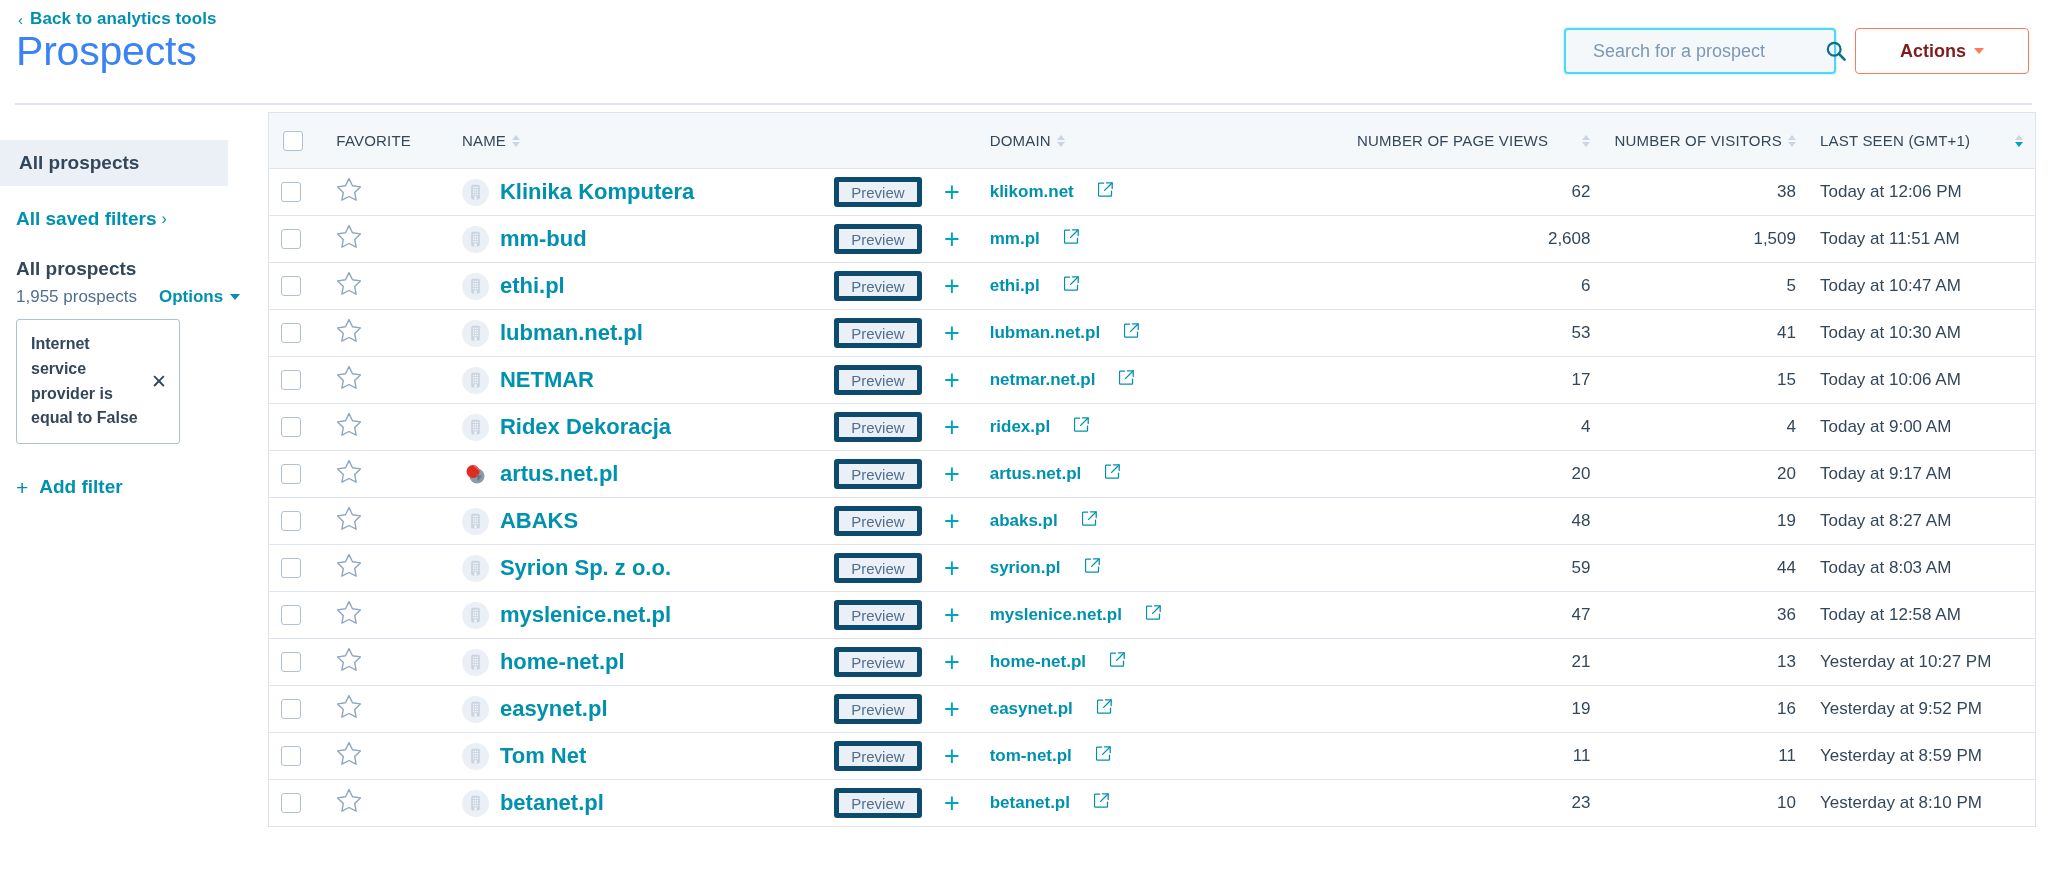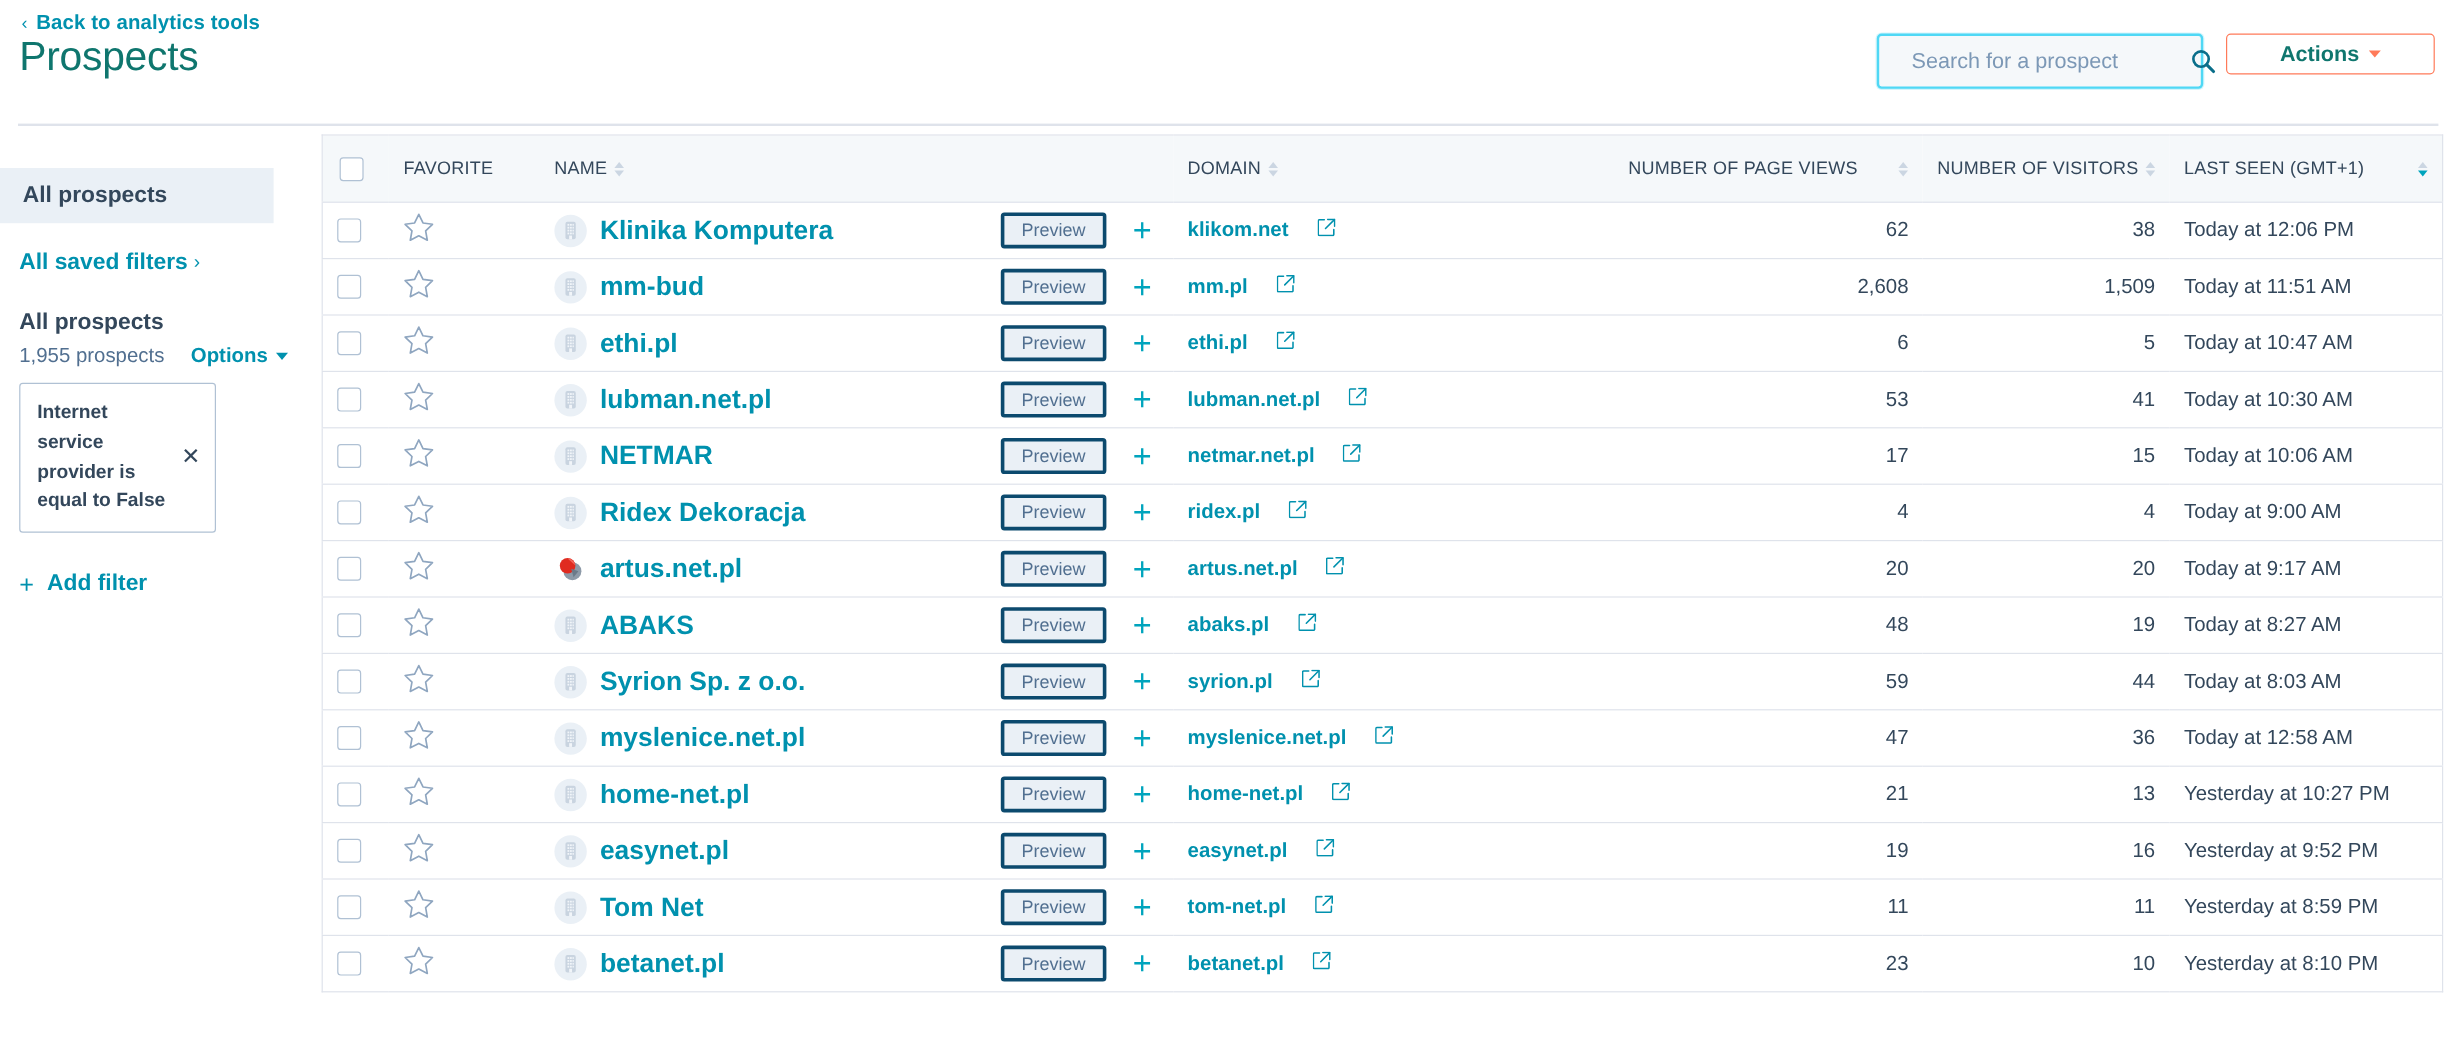--- a/index.html
+++ b/index.html
@@ -15,21 +15,21 @@
   .topbar { position: relative; height: 112px; }
   .back-link {
     position: absolute; left: 18px; top: 9px;
     font-size: 17px; color: #0091ae; font-weight: 600;
     display: flex; align-items: center; gap: 7px;
     cursor: pointer; letter-spacing: .1px;
   }
   .back-chev { font-size: 15px; line-height: 1; color: #0091ae; font-weight: 400; }
   .page-title {
     position: absolute; left: 16px; top: 28px;
-    font-size: 34px; font-weight: 300; color: #0f766e; letter-spacing: -0.2px;
+    font-size: 41px; font-weight: 300; color: #3b82f6; letter-spacing: -0.2px;
   }
   .hdr-divider {
     position: absolute; left: 15px; right: 16px; top: 103px;
     height: 2px; background: #dfe3eb;
   }
 
   .search-wrap {
     position: absolute; right: 212px; top: 28px;
     width: 272px; height: 46px;
     border: 2px solid #4fd8f5;
@@ -43,23 +43,23 @@
   .search-input {
     flex: 1; border: 0; outline: 0; background: transparent;
     font-family: "Liberation Sans", sans-serif;
     font-size: 18px; color: #7c98b6;
   }
   .search-input::placeholder { color: #7c98b6; opacity: 1; }
   .search-icon { width: 22px; height: 22px; flex: 0 0 auto; }
 
   .actions-btn {
     position: absolute; right: 19px; top: 28px;
-    width: 174px; height: 34px;
+    width: 174px; height: 46px;
     border: 1px solid #ff7a59; border-radius: 4px;
-    background: #ffffff; color: #0f766e;
+    background: #ffffff; color: #7f1d1d;
     font-family: "Liberation Sans", sans-serif;
     font-size: 18px; font-weight: 600;
     display: flex; align-items: center; justify-content: center; gap: 8px;
     cursor: pointer;
   }
   .caret-down {
     width: 0; height: 0;
     border-left: 5px solid transparent; border-right: 5px solid transparent;
     border-top: 6px solid #ff7a59;
   }
@@ -174,21 +174,21 @@
     margin-right: 11px;
   }
   .avatar.custom { background: transparent; }
   .name-link {
     color: #0091ae; font-weight: 700; font-size: 22px;
     cursor: pointer; white-space: nowrap;
   }
   .preview-btn {
     margin-left: auto; margin-right: 0;
     min-width: 88px; height: 30px; padding: 0 12px;
-    border: 3px solid #0c4a6e; border-radius: 3px; background: #eaf0f6;
+    border: 5px solid #0c4a6e; border-radius: 3px; background: #eaf0f6;
     color: #516f90; font-size: 15px; font-family: "Liberation Sans", sans-serif;
     display: inline-flex; align-items: center; justify-content: center; cursor: pointer;
   }
   .plus-btn {
     margin-left: 22px; margin-right: 6px;
     color: #00a4bd; font-size: 27px; font-weight: 300;
     line-height: 1; cursor: pointer;
   }
   .name-tail { display: flex; align-items: center; margin-left: auto; }
 

